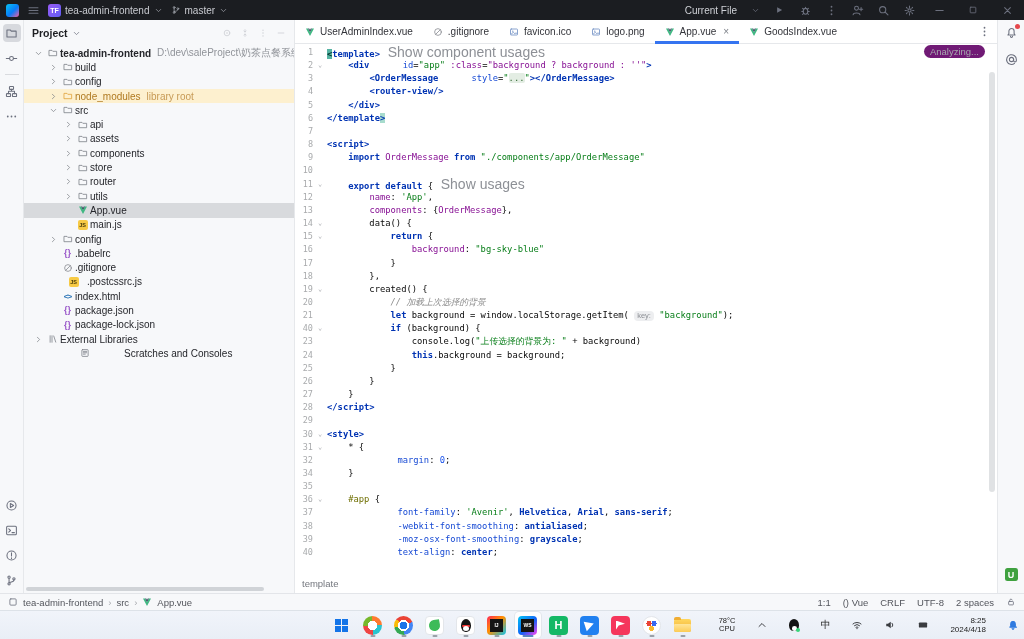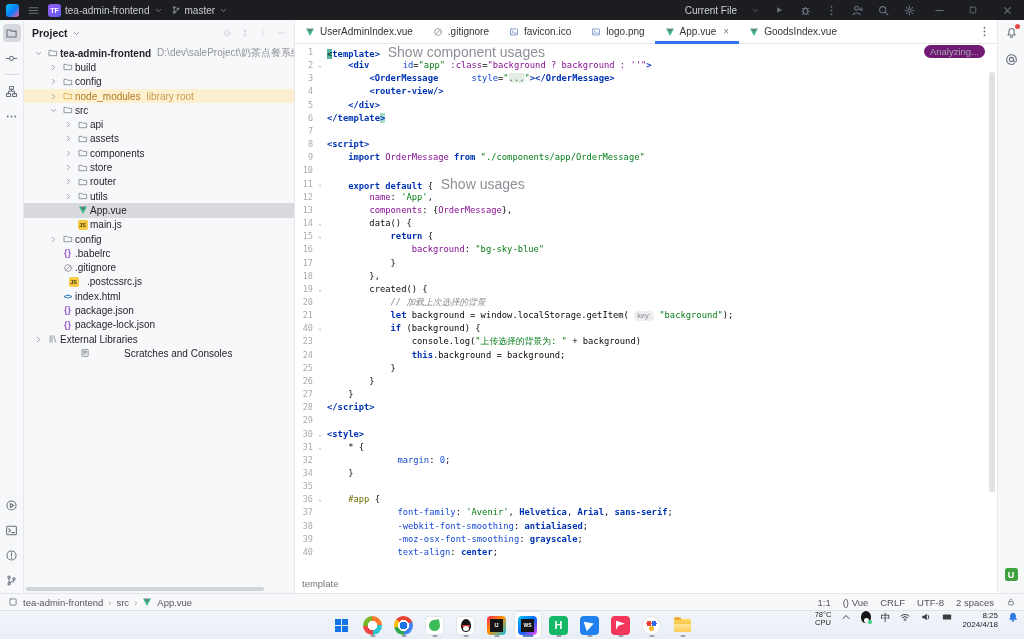--- a/index.html
+++ b/index.html
@@ -147,21 +147,21 @@
   .ic-dots { background:#fff; border:1px solid #e3e6ea; border-radius:50%;
     background-image:radial-gradient(circle at 35% 38%,#e94436 0 2.6px,transparent 2.6px),
       radial-gradient(circle at 65% 38%,#3567f0 0 2.6px,transparent 2.6px),
       radial-gradient(circle at 50% 66%,#f8b82c 0 2.6px,transparent 2.6px); }
   .ic-folder-exp { width:17px; height:13px; background:linear-gradient(#ffd75e,#f0ad32); border-radius:2px; position:relative; }
   .ic-folder-exp::before { content:""; position:absolute; top:-2px; left:0; width:7px; height:3px;
     background:#f0ad32; border-radius:2px 2px 0 0; }
   .ic-folder-exp::after { content:""; position:absolute; bottom:0; left:0; right:0; height:8px;
     background:linear-gradient(#ffe59a,#fccc55); border-radius:1px 1px 2px 2px; }
 
-  .tray { position:absolute; right:5px; top:0; bottom:0; display:flex; gap:9px; color:#2c2e33; }
+  .tray { position:absolute; right:5px; top:0; bottom:0; display:flex; align-items:center; gap:21px; color:#2c2e33; }
   .tray .ic { color:#3a3c40; width:12px; height:12px; }
   .cpu-widget { font-size:7.5px; line-height:8px; text-align:center; color:#222; }
   .clock { font-size:8px; line-height:9px; text-align:right; color:#222; }
   .ime { font-size:10px; color:#1f1f1f; }
   .penguin { position:relative; width:10px; height:12px; }
   .penguin .pb { width:10px; height:12px; background:#141414; border-radius:50% 50% 46% 46%; display:block; }
   .penguin::after { content:""; position:absolute; left:2.5px; bottom:.5px; width:5px; height:4.5px; background:#fff; border-radius:50%; }
   .penguin::before { content:""; position:absolute; right:-1px; bottom:-1px; width:4px; height:4px;
     background:#37d67a; border-radius:50%; z-index:2; }
   .tray-bell { color:#2f7ae0 !important; }

